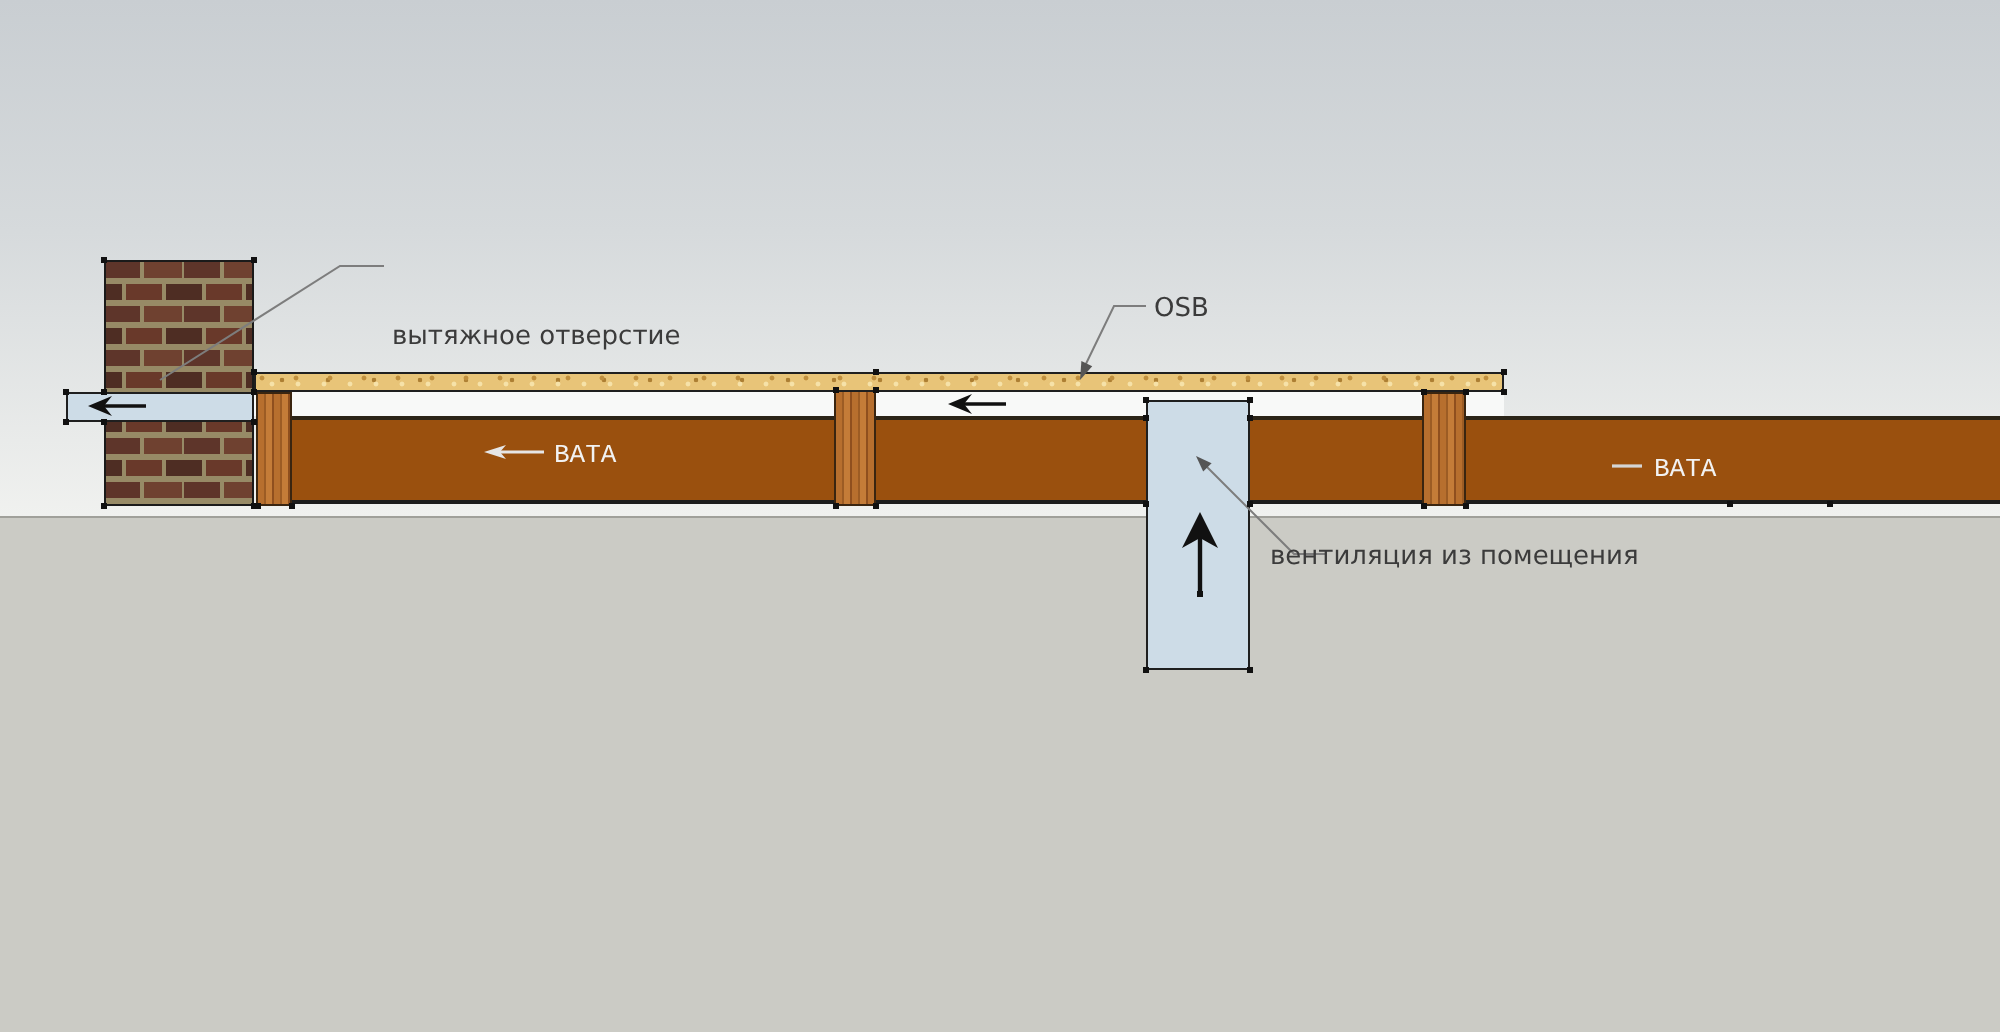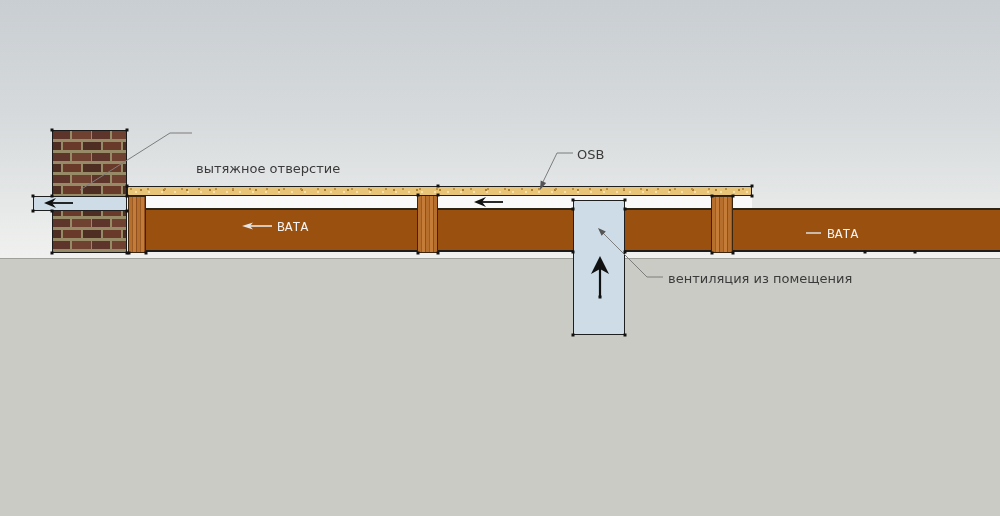--- a/index.html
+++ b/index.html
@@ -153,15 +153,15 @@
         <rect x="623.5" y="333.5" width="3" height="3" fill="#111"></rect>
         <rect x="863.5" y="250.5" width="3" height="3" fill="#111"></rect>
         <rect x="913.5" y="250.5" width="3" height="3" fill="#111"></rect>
       </g>
   </svg>
 
   <div class="lbl" style="left:196px;top:132px;margin-top:29px;">вытяжное отверстие</div>
   <div class="lbl" style="left:577px;top:147px;">OSB</div>
   <div class="lbl lbl-light" style="left:277px;top:220px;">ВАТА</div>
   <div class="lbl lbl-light" style="left:827px;top:227px;">ВАТА</div>
-  <div class="lbl" style="left:668px;top:271px;">вентиляция из помещения</div>
+  <div class="lbl" style="left:635px;top:271px;">вентиляция из помещения</div>
 
 </div>
 
 </body></html>

